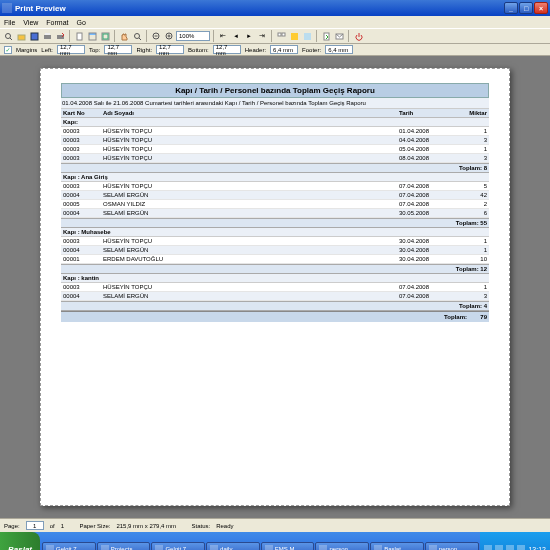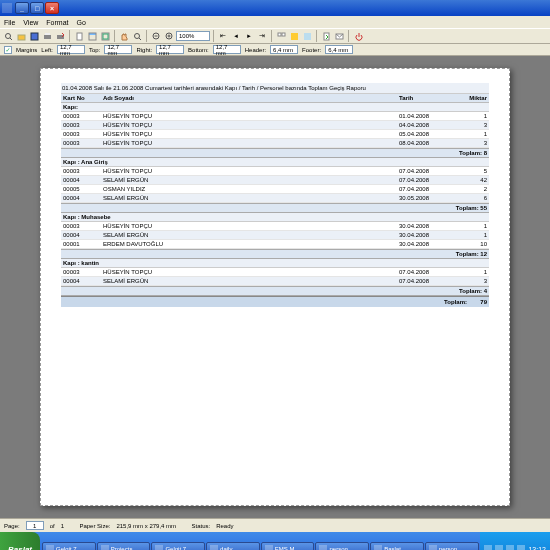--- a/index.html
+++ b/index.html
@@ -39,20 +39,21 @@
 .task .qicon { width: 8px; height: 8px; background: #fff4; margin-right: 2px; flex-shrink: 0; }
 .tray { background: linear-gradient(to bottom,#1a9eee,#0f7ad4); height: 100%; padding: 0 4px; display: flex; align-items: center; color: #fff; font-size: 7px; gap: 3px; }
 .trayicon { width: 8px; height: 8px; background: #fff5; }
 svg { display: block; }
 </style>
 </head>
 <body>
 
 <div class="titlebar">
   <div class="appicon"></div>
+  <div class="title">Print Preview</div>
   <div class="winbtns">
     <div class="winbtn">_</div>
     <div class="winbtn">□</div>
     <div class="winbtn close">×</div>
   </div>
 </div>
 
 <div class="menubar">
   <span>File</span>
   <span>View</span>
@@ -191,20 +192,21 @@
   <span>Bottom:</span>
   <span class="mval">12,7 mm</span>
   <span>Header:</span>
   <span class="mval">6,4 mm</span>
   <span>Footer:</span>
   <span class="mval">6,4 mm</span>
 </div>
 
 <div class="workspace">
   <div class="page">
+    <div class="report-title">Kapı / Tarih / Personel bazında Toplam Geçiş Raporu</div>
     <div class="report-sub">01.04.2008 Salı ile 21.06.2008 Cumartesi tarihleri arasındaki Kapı / Tarih / Personel bazında Toplam Geçiş Raporu</div>
     <div class="colhead">
       <div class="c1">Kart No</div>
       <div class="c2">Adı Soyadı</div>
       <div class="c3">Tarih</div>
       <div class="c4">Miktar</div>
     </div>
     <div id="report-body">
         <div class="grouphead">Kapı:</div>
         <div class="row">

